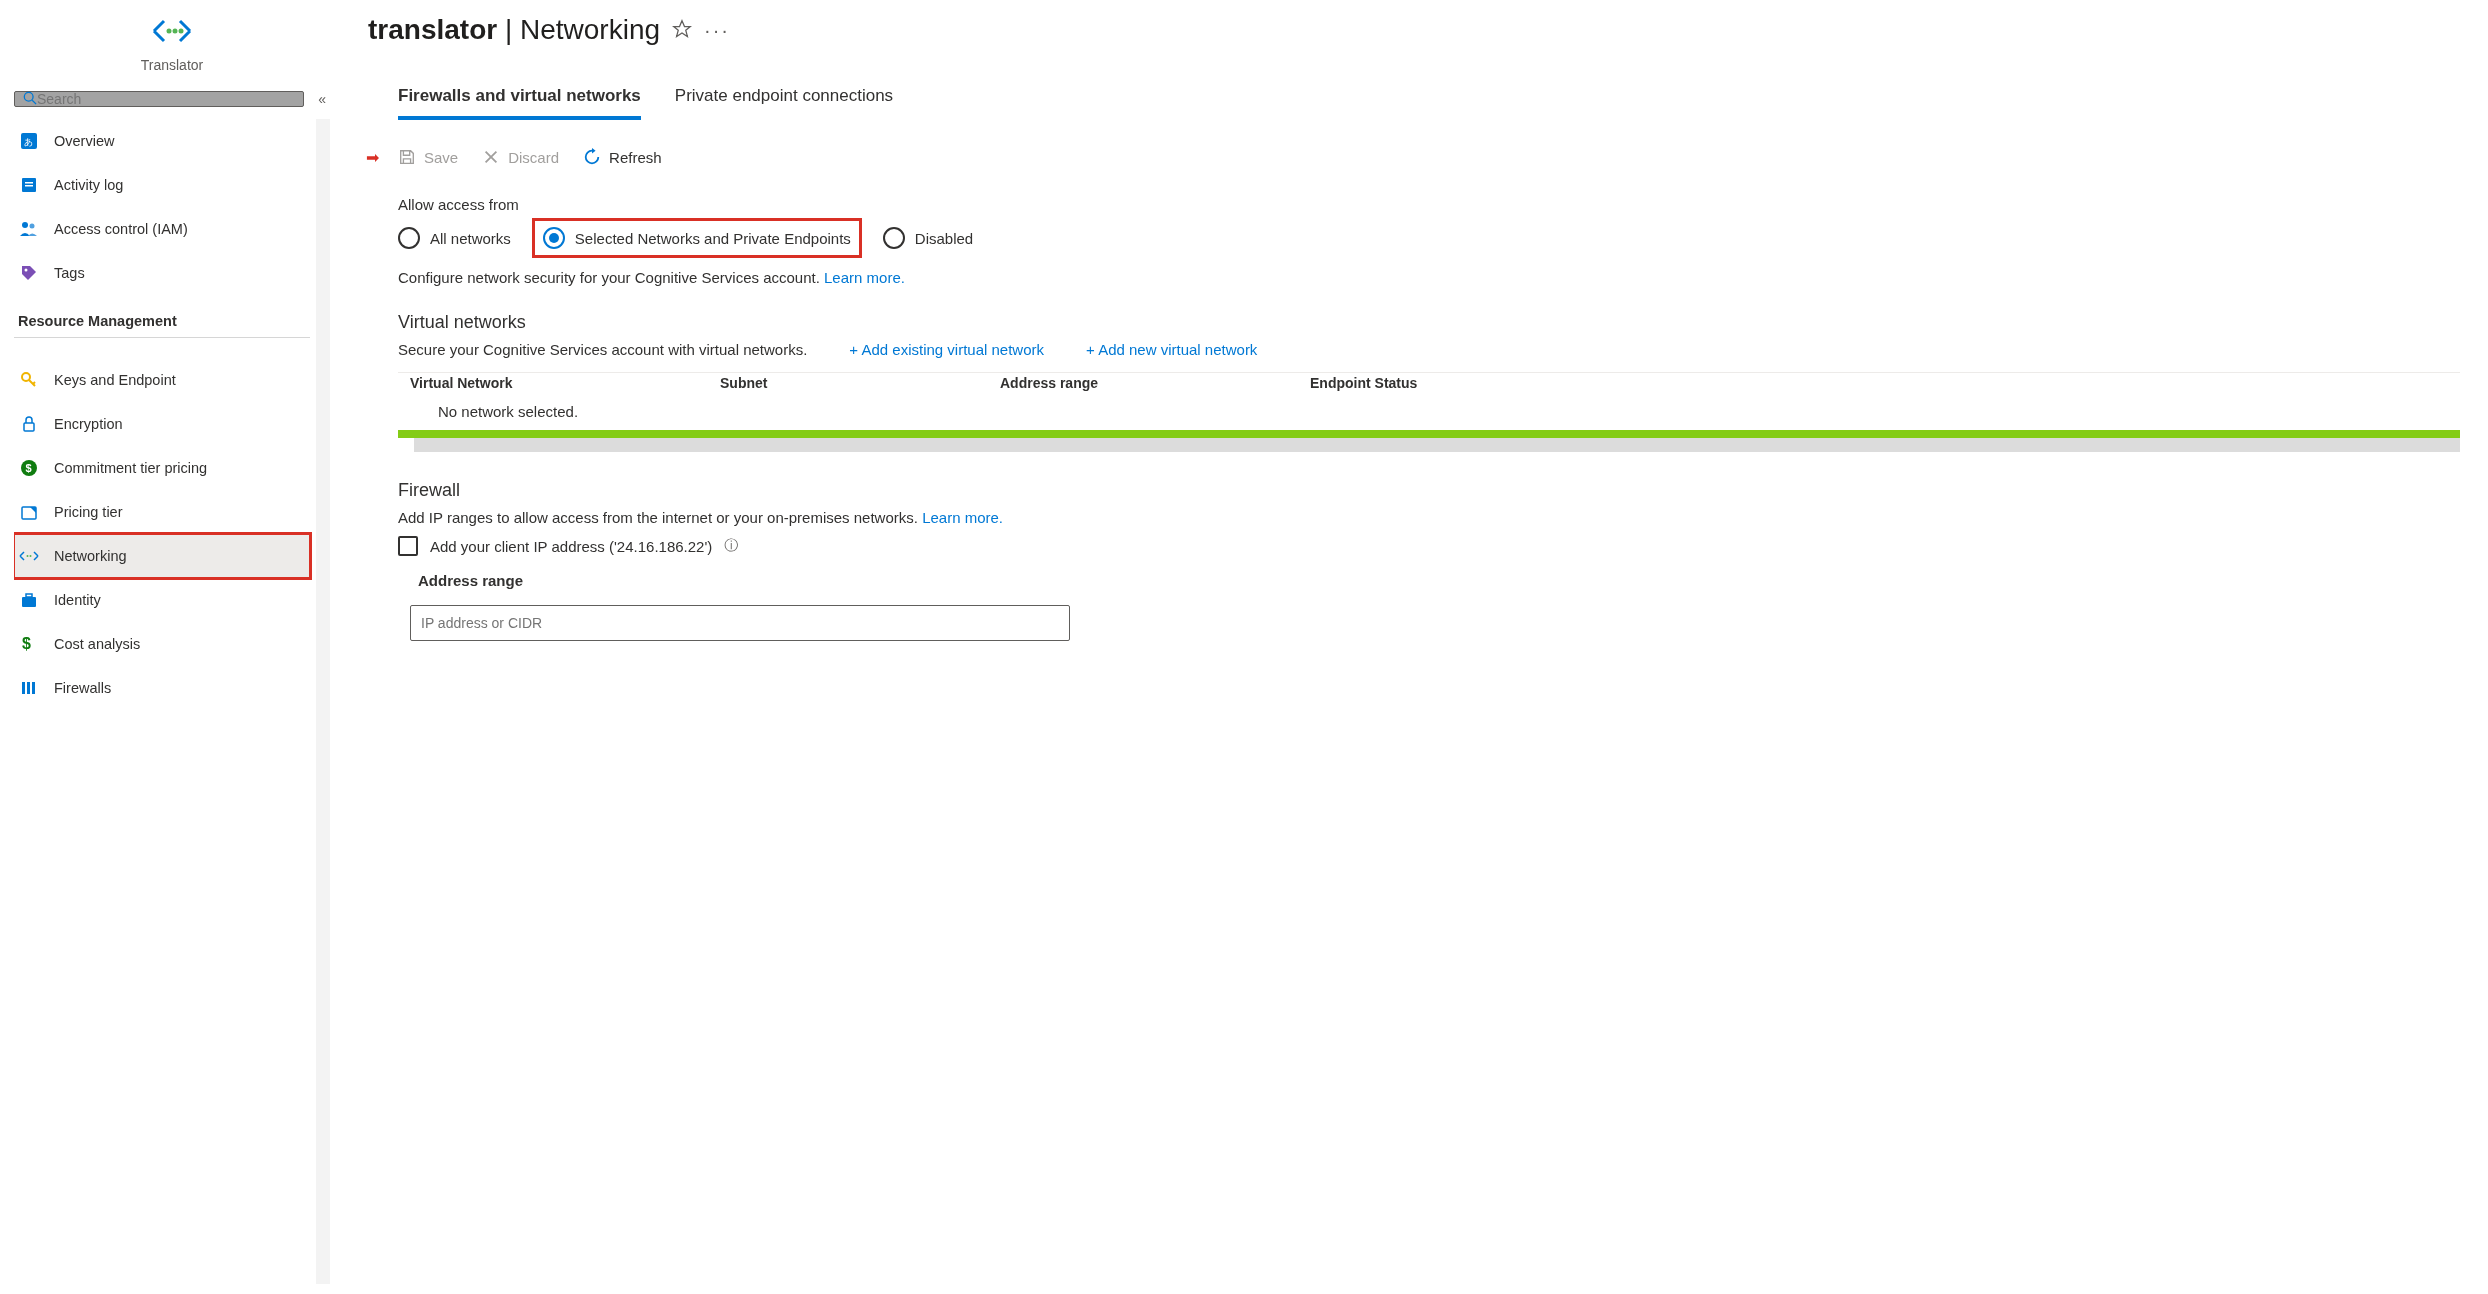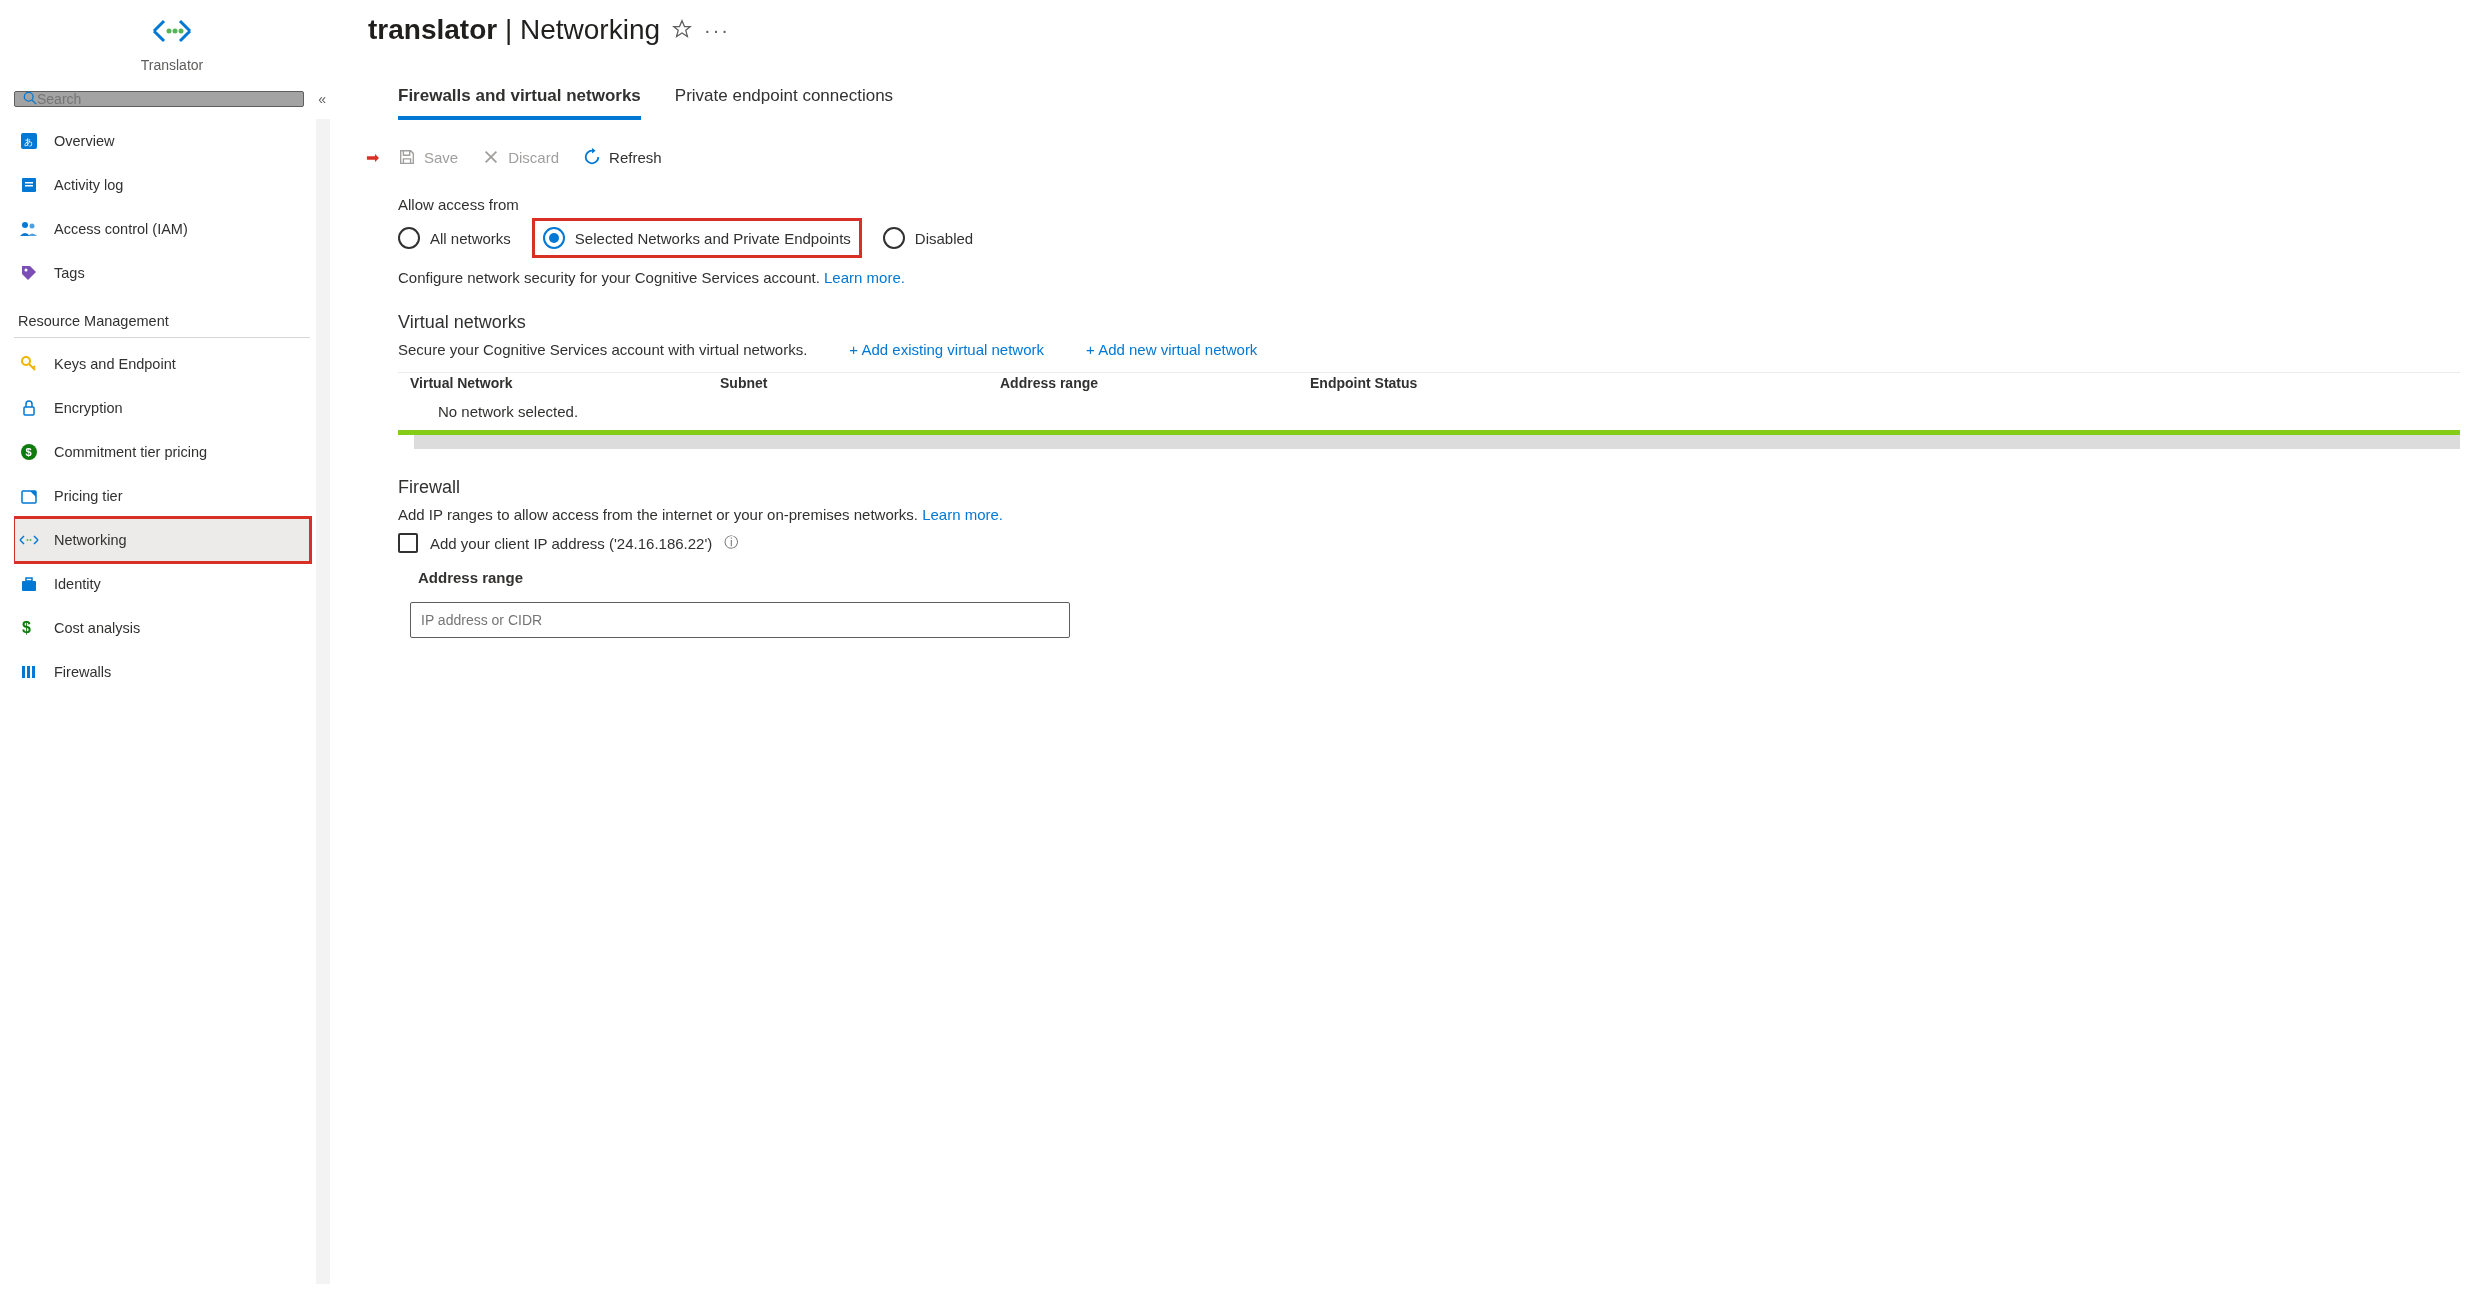--- a/index.html
+++ b/index.html
@@ -74,25 +74,25 @@
     font-size: 14.5px;
     color: #323130;
   }
   .nav-item .icn { width: 22px; display:flex; align-items:center; justify-content:center; }
   .nav-item.selected {
     background: #edebe9;
     outline: 3px solid #d93025;
     outline-offset: -1px;
   }
   .nav-section {
-    font-weight: 400;
+    font-weight: 700;
     font-size: 14.5px;
     padding: 18px 4px 8px 4px;
     border-bottom: 1px solid #d6d6d6;
-    margin-bottom: 4px;
+    margin-bottom: 20px;
   }
   
   .main {
     flex: 1;
     padding: 14px 28px;
     overflow-y: auto;
   }
   .title-row {
     display: flex;
     align-items: center;
@@ -185,21 +185,21 @@
   .table-head {
     display: grid;
     grid-template-columns: 310px 280px 310px 1fr;
     padding: 2px 12px;
     font-weight: 600;
     border-top: 1px solid #edebe9;
   }
   .empty-row {
     padding: 10px 16px 10px 40px;
     font-size: 15px;
-    border-bottom: 5px solid #84cc16;
+    border-bottom: 8px solid #84cc16;
   }
   .hscroll {
     height: 14px;
     background: #dcdcdc;
     position: relative;
     margin-bottom: 28px;
   }
   .hscroll .thumb-left {
     position:absolute; left:0; top:0; bottom:0; width:16px; background:#fff;
   }

